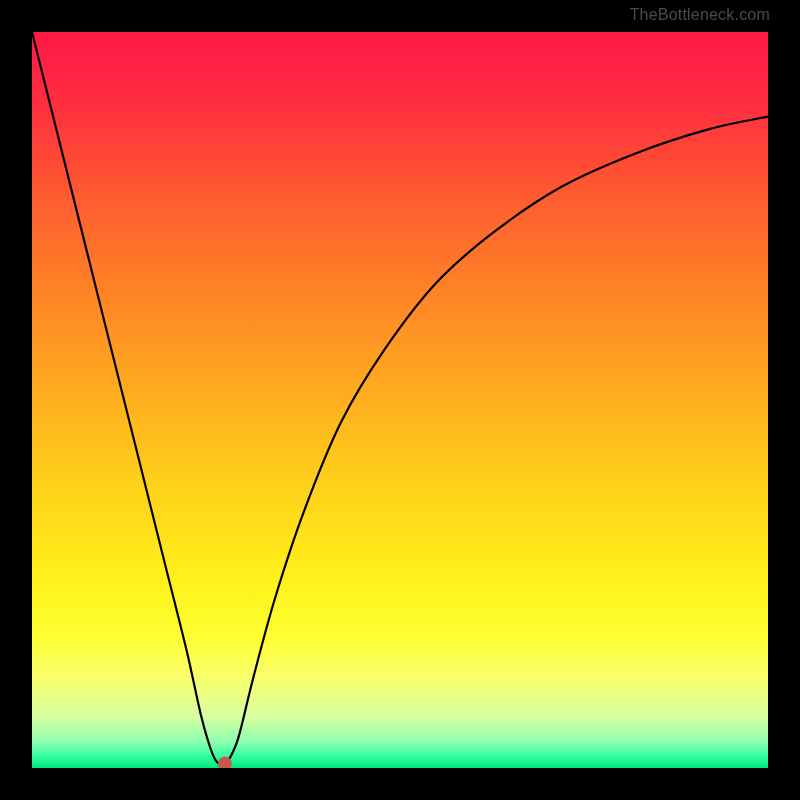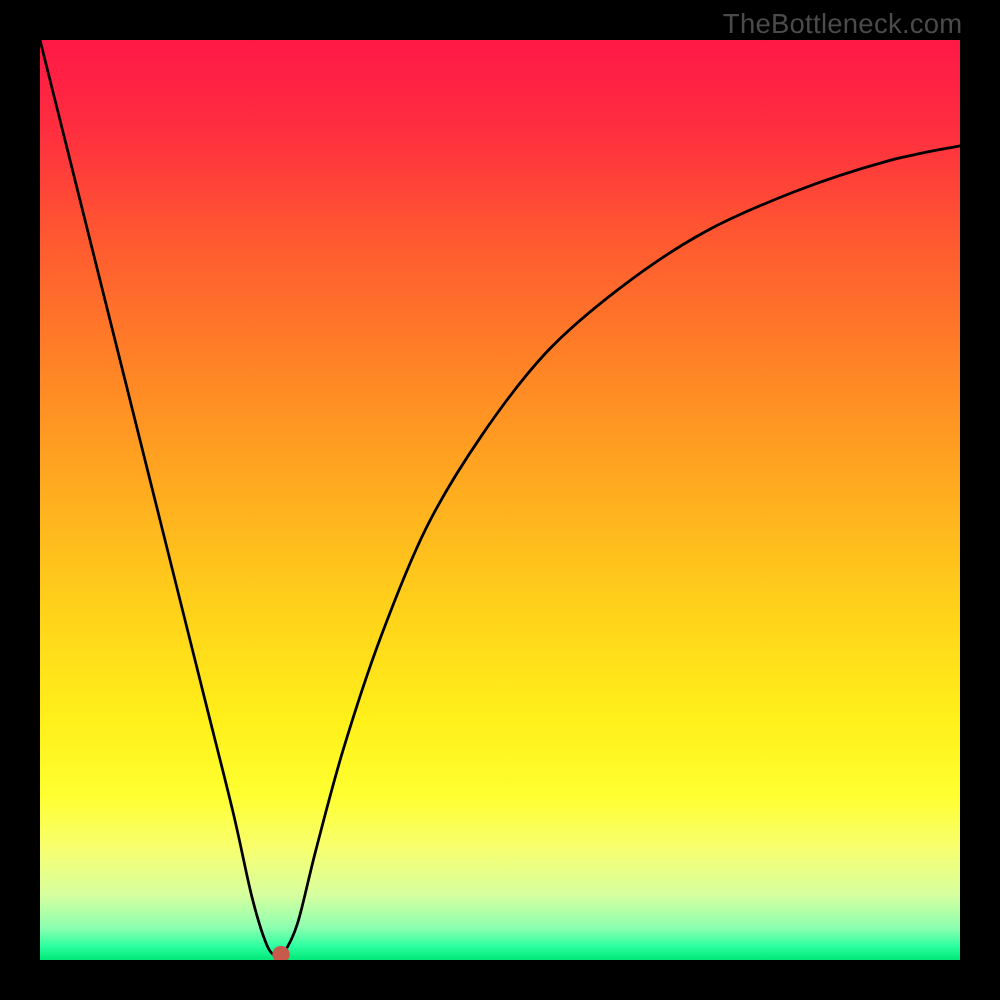--- a/index.html
+++ b/index.html
@@ -21,21 +21,21 @@
     left: 32px;
     top: 32px;
     width: 736px;
     height: 736px;
   }
   .watermark {
     position: absolute;
     top: 6px;
     right: 30px;
     color: #4b4b4b;
-    font-size: 22px;
+    font-size: 16px;
     font-weight: 500;
     letter-spacing: 0.2px;
     user-select: none;
   }
   svg { display: block; }
 </style>
 </head>
 <body>
 
 <div class="frame">

